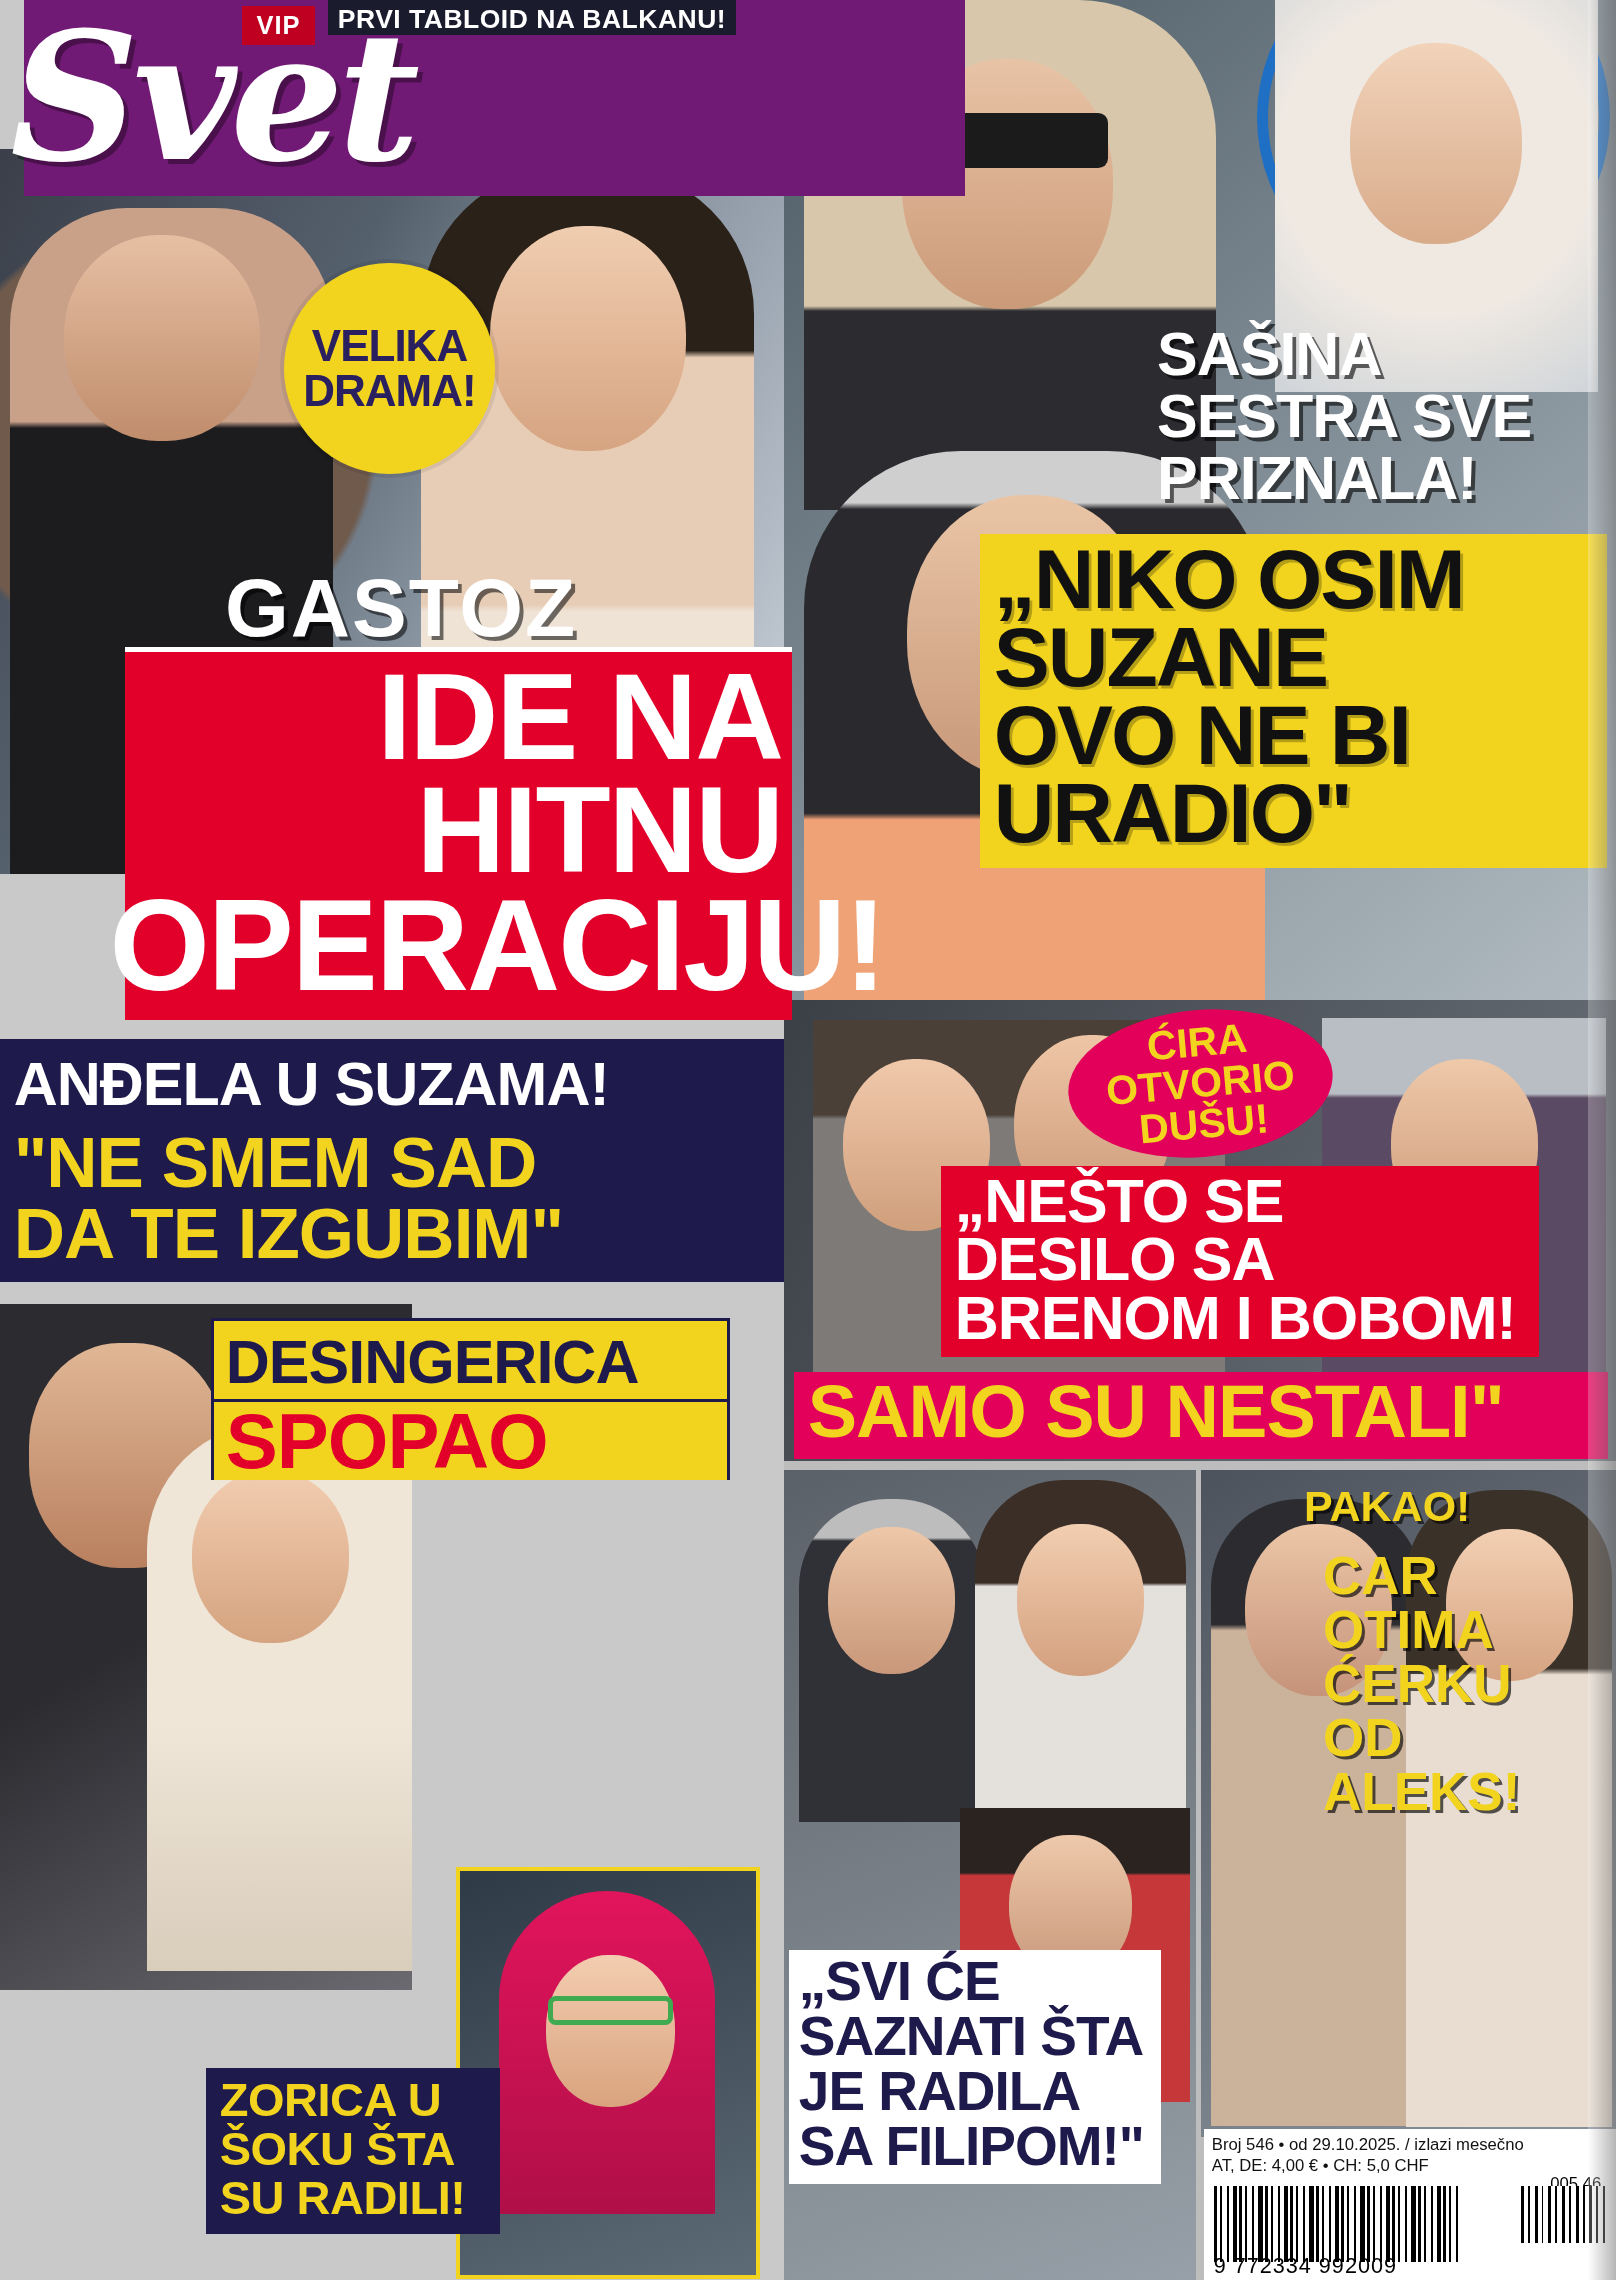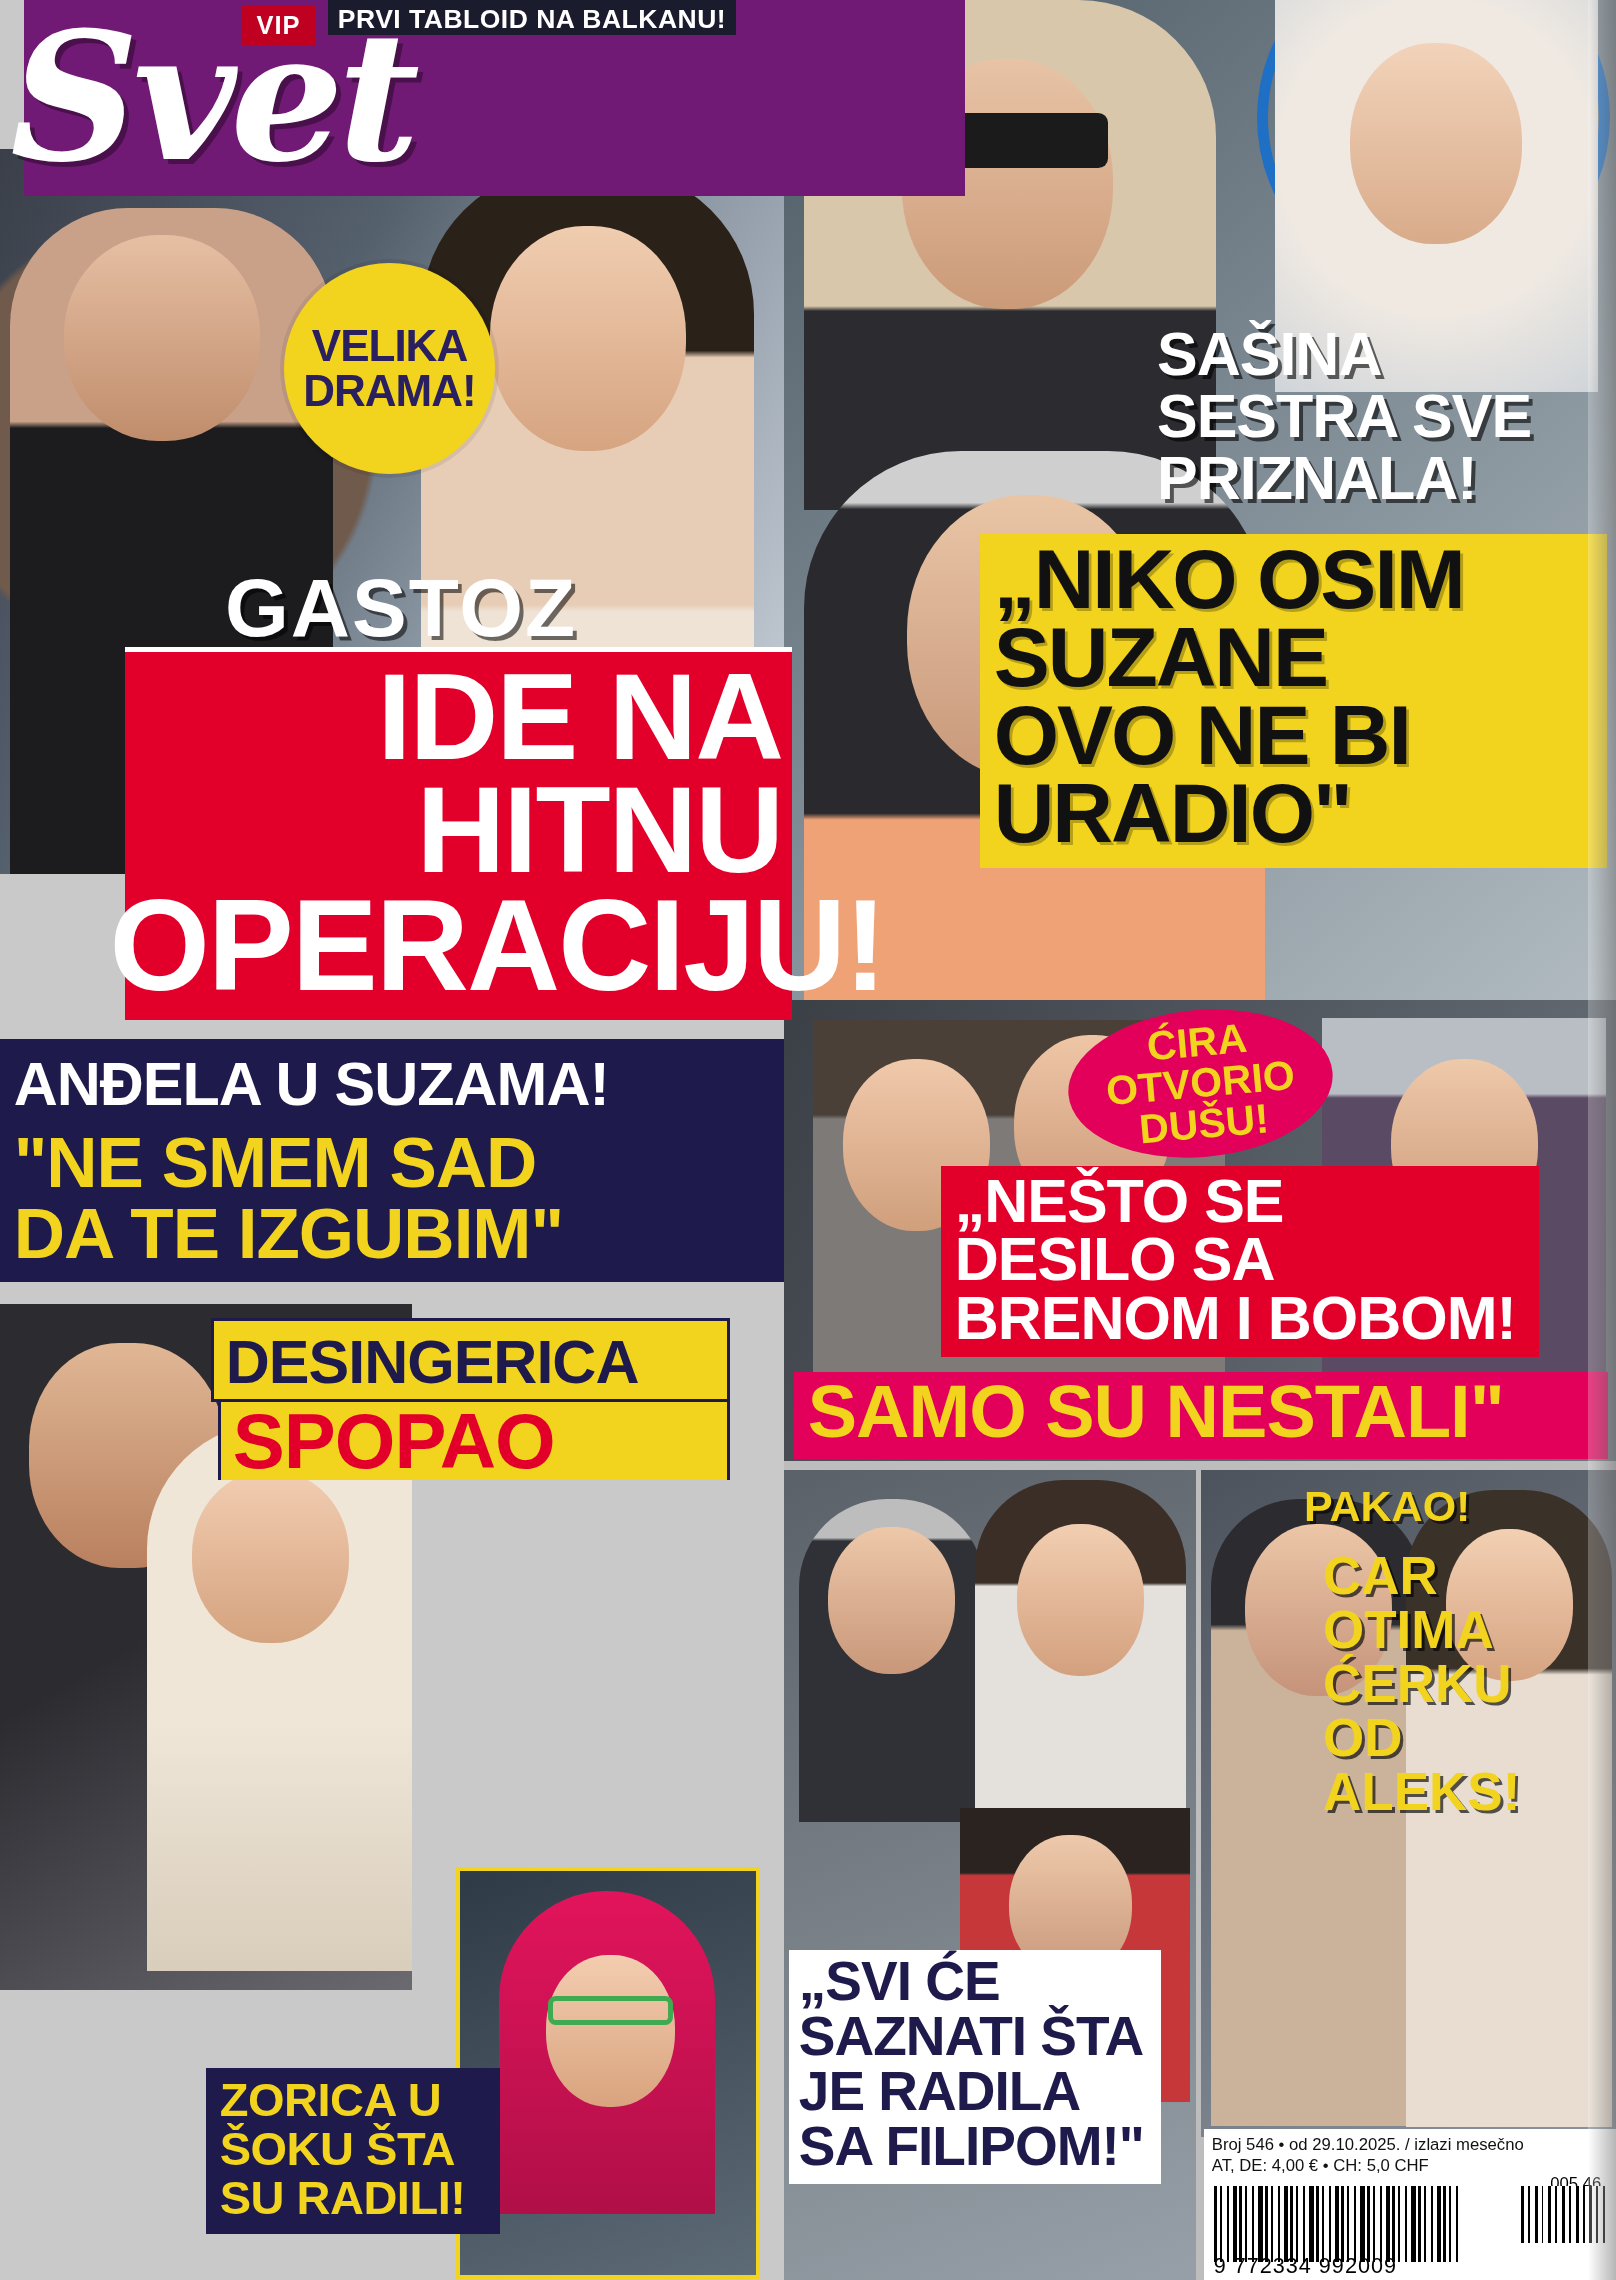--- a/index.html
+++ b/index.html
@@ -154,21 +154,20 @@
   #desingerica-text .l1 {
     background: #f2d41f; color: #1e1a4b; font-weight: bold;
     font-size: 61px; padding: 5.9px 11.8px 2px 11.8px; letter-spacing: -1px;
     border: 3.9px solid #1e1a4b;
   }
   #desingerica-text .l2 {
     background: #f2d41f; color: #e2002a; font-weight: bold;
     font-size: 78px; padding: 0 11.8px; letter-spacing: -1px;
     border-left: 3.9px solid #1e1a4b; border-right: 3.9px solid #1e1a4b;
     line-height: 1;
-    margin-left: 7px;
   }
   #desingerica-text .l3 {
     background: #f2d41f; color: #e2002a; font-weight: bold;
     font-size: 71px; padding: 0 11.8px 7.8px 11.8px; letter-spacing: -1px;
     border: 3.9px solid #1e1a4b; border-top: 0; line-height: 1;
   }
 
   #photo-zorica {
     left: 456px; top: 1867px; width: 304px; height: 412px;
     background: linear-gradient(160deg,#2e3a46,#5d6b77);

